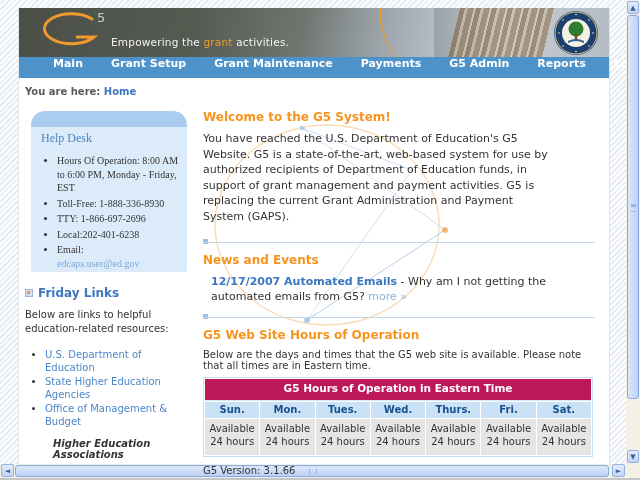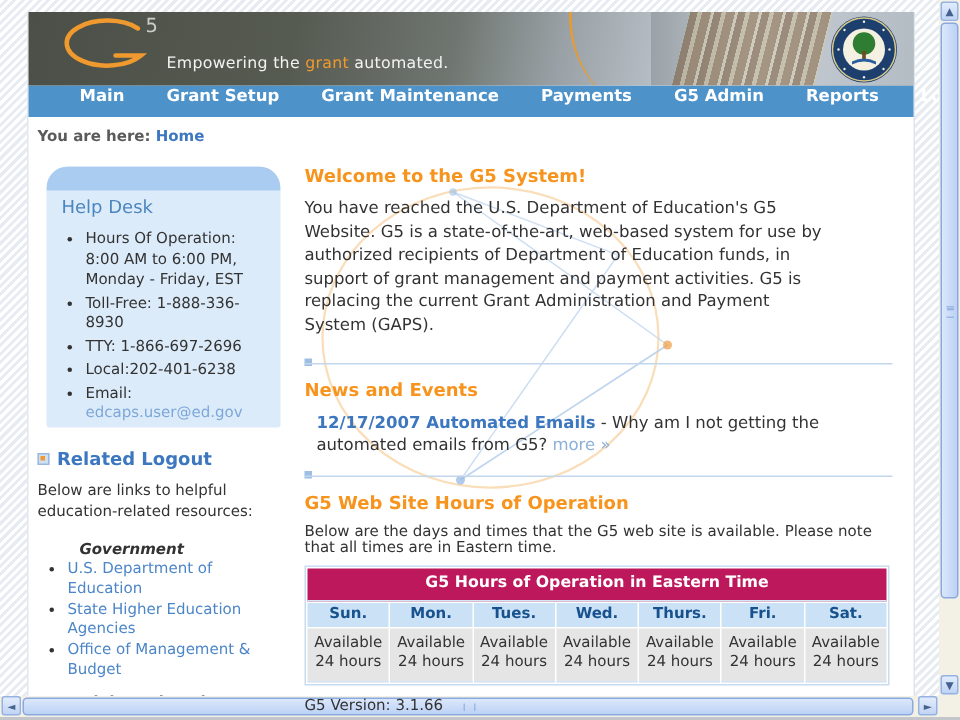--- a/index.html
+++ b/index.html
@@ -35,21 +35,21 @@
   
   .cols { display:flex; height:352px; }
   .sidebar { width:180px; padding:6px 6px 0 4px; font-size:10px; }
   .main { width:404px; padding:4px 6px 0 4px; position:relative; font-size:11px;margin-top:28px; }
 
   .breadcrumb { font-size:10px; font-weight:bold; color:#5a5a5a; padding:2px 0 8px 2px; }
   .breadcrumb a { color:#3c77c0; text-decoration:none; cursor:pointer; }
 
   .helpdesk { margin:6px 6px 14px 8px; border-radius:14px 14px 2px 2px; overflow:hidden; background:#dcebf9; }
   .helpdesk-cap { height:16px; background:#a9ccf0; border-radius:14px 14px 0 0; }
-  .helpdesk-body { padding:4px 8px 0 10px; }
+  .helpdesk-body { padding:4px 8px 0 10px;font-family:Liberation Serif, serif; }
   .helpdesk-title { color:#4c86c0; font-size:12px; margin-bottom:8px; font-weight:normal; }
   .helpdesk ul { margin-left:16px; }
   .helpdesk li { margin-bottom:2px; line-height:1.35; color:#333; }
   .helpdesk a { color:#7da7d9; text-decoration:none; cursor:pointer; }
 
   .rl-header { display:flex; align-items:center; gap:5px; margin:4px 0 8px 2px; }
   .rl-icon { width:8px; height:8px; background:#cfe0f2; border:1px solid #9db8dd; position:relative; }
   .rl-icon::after { content:""; position:absolute; left:1px; top:1px; width:3px; height:3px; background:#f0992e; }
   .rl-title { color:#3c77c0; font-size:12px; font-weight:bold; }
   .rl-intro { color:#333; line-height:1.4; margin:0 0 12px 2px; }
@@ -126,21 +126,21 @@
           <circle cx="36" cy="36" r="0.8"></circle>
           <circle cx="23" cy="41.5" r="0.8"></circle>
         </g>
     </svg>
     <div class="logo">
       <svg width="70" height="44" viewBox="0 0 70 44">
         <path d="M55 9 A27 15 0 1 0 57 27 L40 27" fill="none" stroke="#f0992e" stroke-width="3" stroke-linecap="round"></path>
       </svg>
       <span class="logo-sup">5</span>
     </div>
-    <div class="tagline"><span>Empowering the </span><span class="hl">grant</span><span> automated.</span></div>
+    <div class="tagline"><span>Empowering the </span><span class="hl">grant</span><span> activities.</span></div>
   </div>
 
   <div class="nav">
     <span class="nav-item">Main</span>
     <span class="nav-item">Grant Setup</span>
     <span class="nav-item">Grant Maintenance</span>
     <span class="nav-item">Payments</span>
     <span class="nav-item">G5 Admin</span>
     <span class="nav-item">Reports</span>
     <span class="nav-item">Logout</span>
@@ -164,26 +164,25 @@
             <li>TTY: 1-866-697-2696</li>
             <li>Local:202-401-6238</li>
             <li><span>Email:</span><br>
               <a>edcaps.user@ed.gov</a></li>
           </ul>
         </div>
       </div>
 
       <div class="rl-header">
         <span class="rl-icon"></span>
-        <span class="rl-title">Related Logout</span>
+        <span class="rl-title">Friday Links</span>
       </div>
       <p class="rl-intro">Below are links to helpful education-related resources:</p>
 
       <div class="rl-group">
-        <div class="rl-group-heading">Government</div>
         <ul>
           <li><a>U.S. Department of Education</a></li>
           <li><a>State Higher Education Agencies</a></li>
           <li><a>Office of Management &amp; Budget</a></li>
         </ul>
       </div>
 
       <div class="rl-group">
         <div class="rl-group-heading">Higher Education Associations</div>
 

